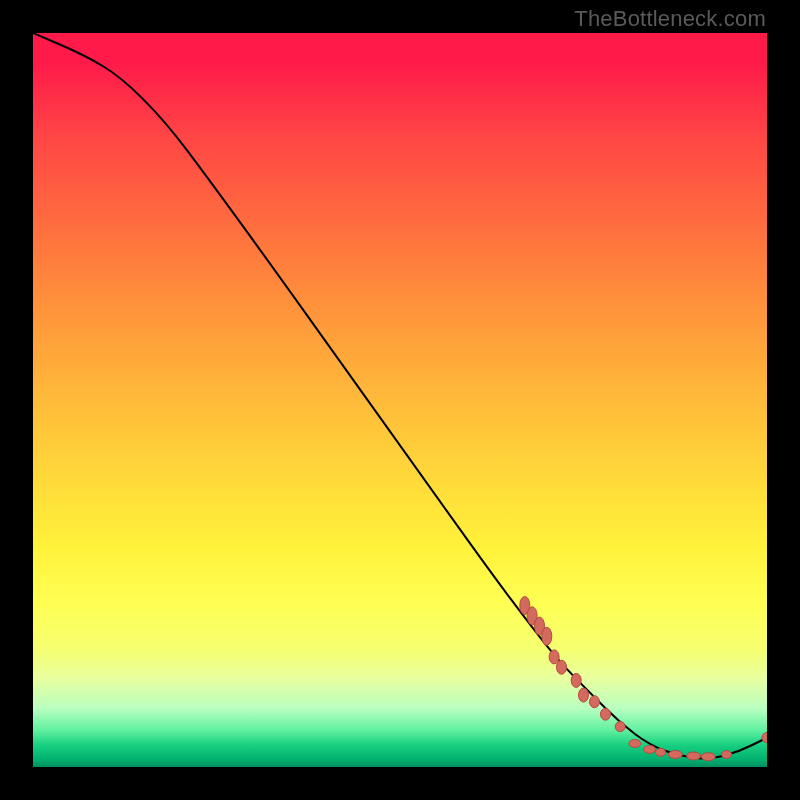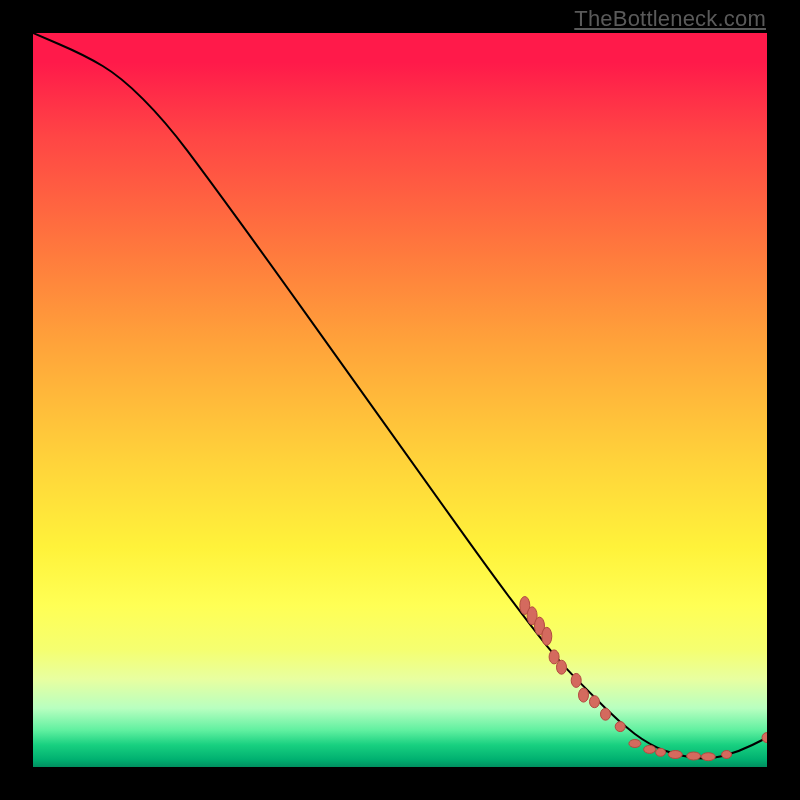--- a/index.html
+++ b/index.html
@@ -54,21 +54,20 @@
     height: 734px;
   }
   .watermark {
     position: absolute;
     top: 6px;
     right: 34px;
     color: #5a5a5a;
     font-size: 22px;
     letter-spacing: 0.2px;
     user-select: none;
-    text-decoration: underline;
   }
   .marker {
     fill: #d46a5e;
     stroke: #b24a40;
     stroke-width: 1;
   }
   .line {
     fill: none;
     stroke: #000;
     stroke-width: 2;

